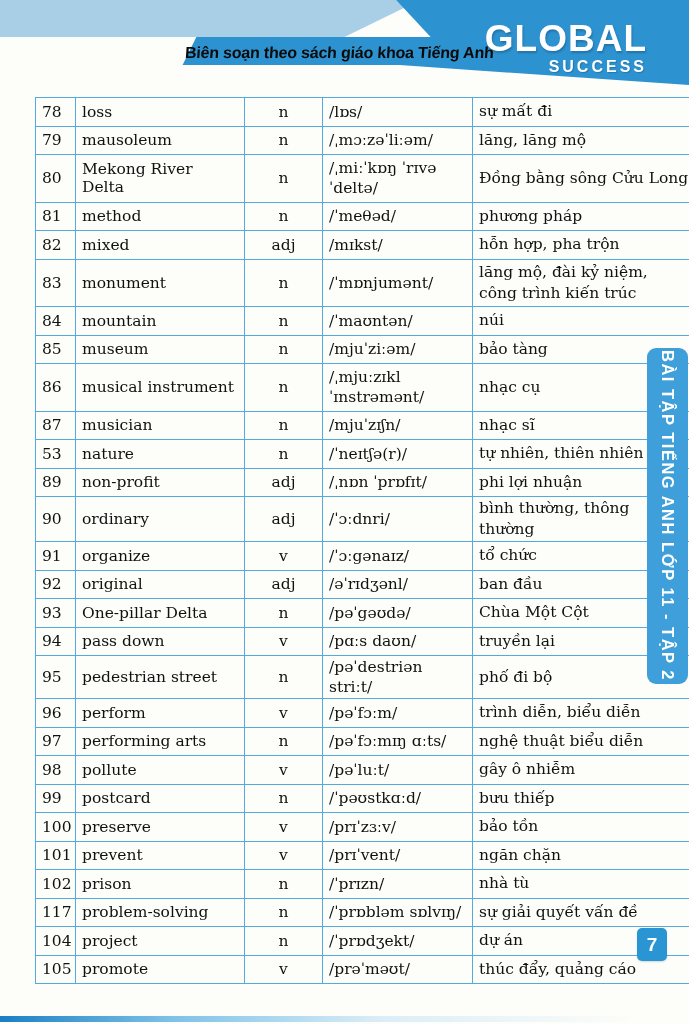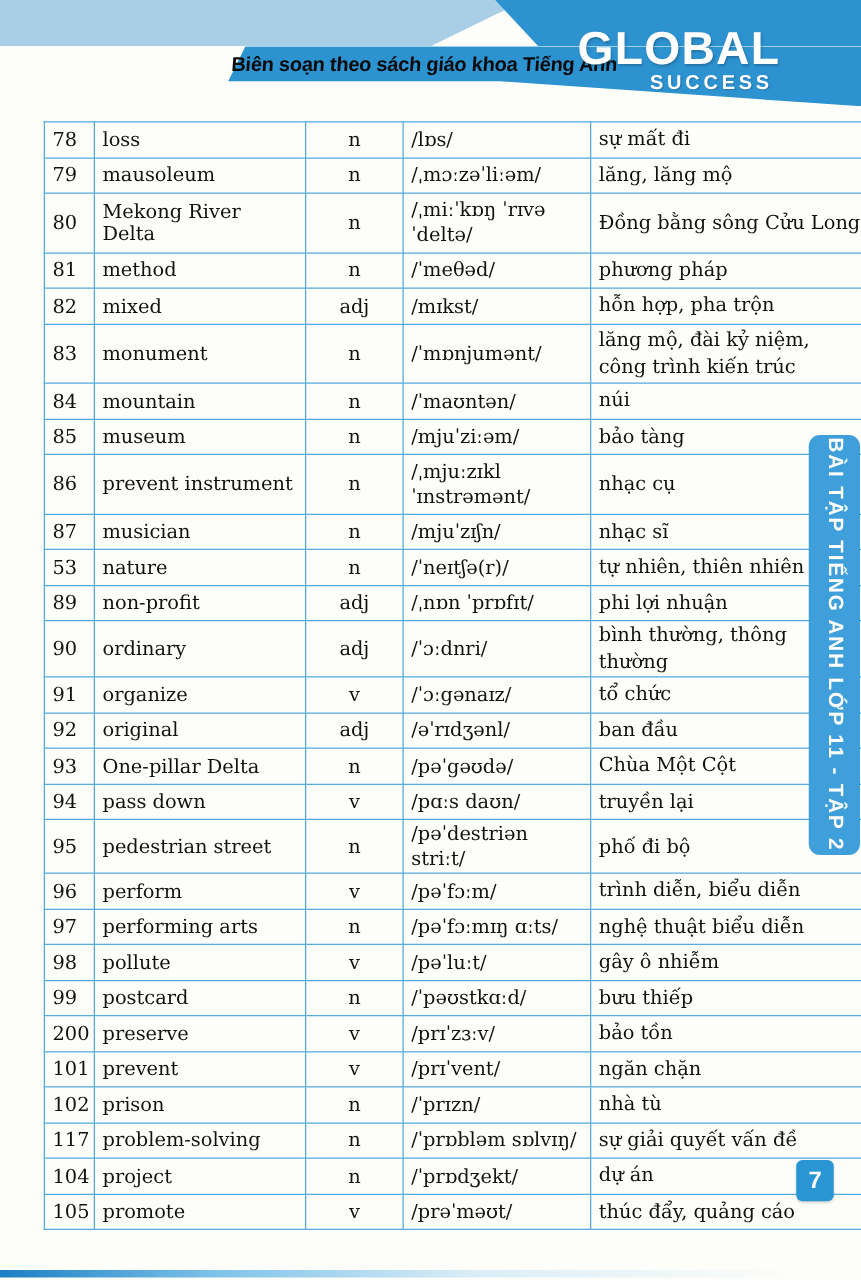--- a/index.html
+++ b/index.html
@@ -29,21 +29,21 @@
     background:#2d92d0;
     clip-path:polygon(28.5% 0,100% 0,100% 96%,58% 56%,26.5% 56%);
   }
   .tagline{
     position:absolute;top:40px;left:185px;width:278px;height:26px;
     color:#0a0a0a;font-weight:bold;font-size:16px;line-height:26px;
     text-align:right;transform:skewX(-4deg);
     letter-spacing:-0.2px;white-space:nowrap;
   }
   .brand{
-    position:absolute;top:20px;left:462px;width:185px;text-align:left;
+    position:absolute;top:20px;left:462px;width:185px;text-align:right;
     color:#ffffff;
   }
   .brand .brand-top{
     font-size:37px;font-weight:bold;letter-spacing:1px;line-height:38px;
     text-shadow:1px 2px 2px rgba(20,60,90,.35);
   }
   .brand .brand-bottom{
     font-size:16px;font-weight:bold;letter-spacing:3px;line-height:17px;
     margin-left:58px;text-shadow:1px 1px 1px rgba(20,60,90,.3);
   }
@@ -163,21 +163,21 @@
         </tr>
         <tr>
           <td class="c-num">85</td>
           <td class="c-word">museum</td>
           <td class="c-pos">n</td>
           <td class="c-ipa">/mjuˈziːəm/</td>
           <td class="c-meaning">bảo tàng</td>
         </tr>
         <tr class="tall">
           <td class="c-num">86</td>
-          <td class="c-word">prevent instrument</td>
+          <td class="c-word">musical instrument</td>
           <td class="c-pos">n</td>
           <td class="c-ipa">/ˌmjuːzɪkl
 ˈɪnstrəmənt/</td>
           <td class="c-meaning">nhạc cụ</td>
         </tr>
         <tr>
           <td class="c-num">87</td>
           <td class="c-word">musician</td>
           <td class="c-pos">n</td>
           <td class="c-ipa">/mjuˈzɪʃn/</td>
@@ -261,21 +261,21 @@
           <td class="c-meaning">gây ô nhiễm</td>
         </tr>
         <tr>
           <td class="c-num">99</td>
           <td class="c-word">postcard</td>
           <td class="c-pos">n</td>
           <td class="c-ipa">/ˈpəʊstkɑːd/</td>
           <td class="c-meaning">bưu thiếp</td>
         </tr>
         <tr>
-          <td class="c-num">200</td>
+          <td class="c-num">100</td>
           <td class="c-word">preserve</td>
           <td class="c-pos">v</td>
           <td class="c-ipa">/prɪˈzɜːv/</td>
           <td class="c-meaning">bảo tồn</td>
         </tr>
         <tr>
           <td class="c-num">101</td>
           <td class="c-word">prevent</td>
           <td class="c-pos">v</td>
           <td class="c-ipa">/prɪˈvent/</td>

